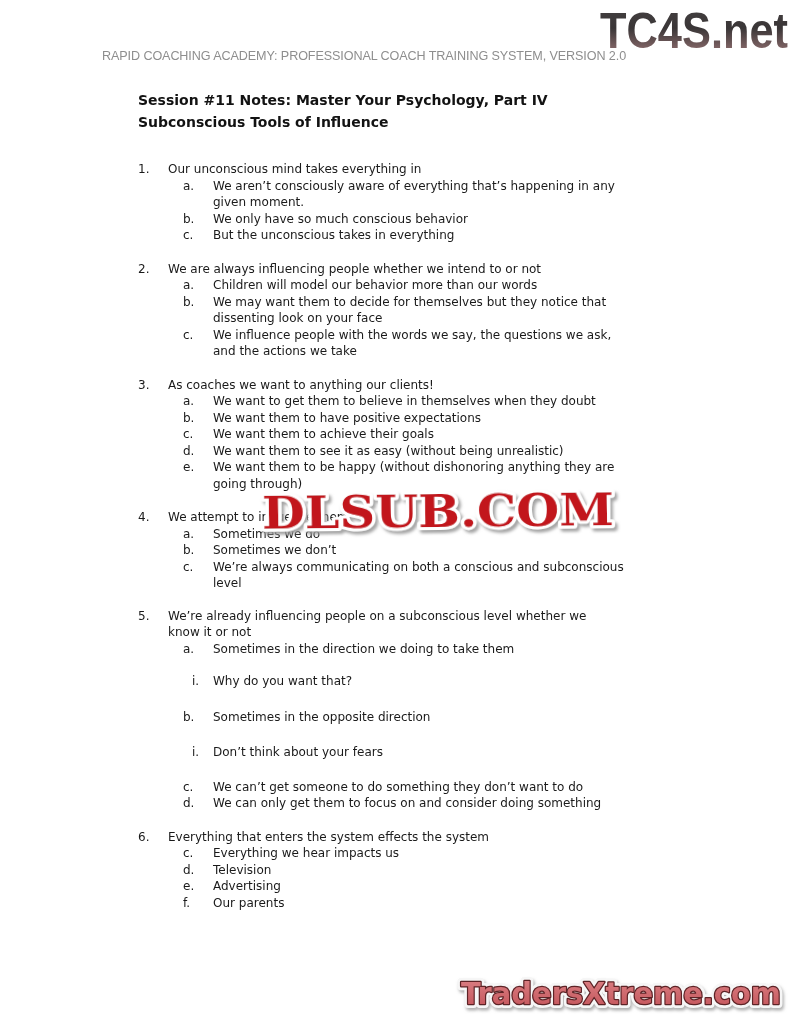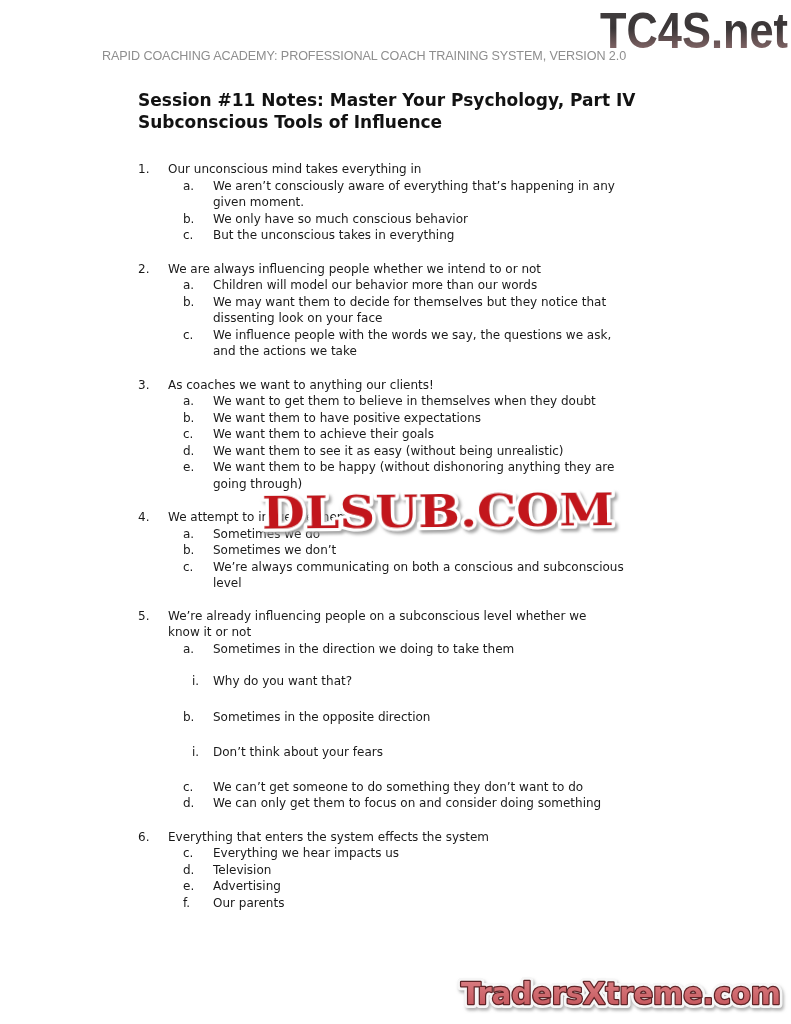--- a/index.html
+++ b/index.html
@@ -12,21 +12,21 @@
   
   .doc-header{
     position:absolute;left:102px;top:49px;z-index:2;
     font-family:"Liberation Sans",sans-serif;font-size:12.6px;color:#8e8e8e;
     letter-spacing:-0.1px;white-space:nowrap;
   }
 
   
   .doc-title{
     position:absolute;left:138px;top:90px;z-index:2;
-    font-size:17px;font-weight:bold;color:#121212;line-height:21.5px;
+    font-size:14px;font-weight:bold;color:#121212;line-height:21.5px;
   }
 
   
   .notes-list{
     position:absolute;left:138px;top:161px;z-index:1;
     font-size:12px;line-height:16.5px;color:#1a1a1a;
   }
   .row{display:flex;}
   .row .marker{flex:none;}
   .row.num  .marker{width:22px;}

